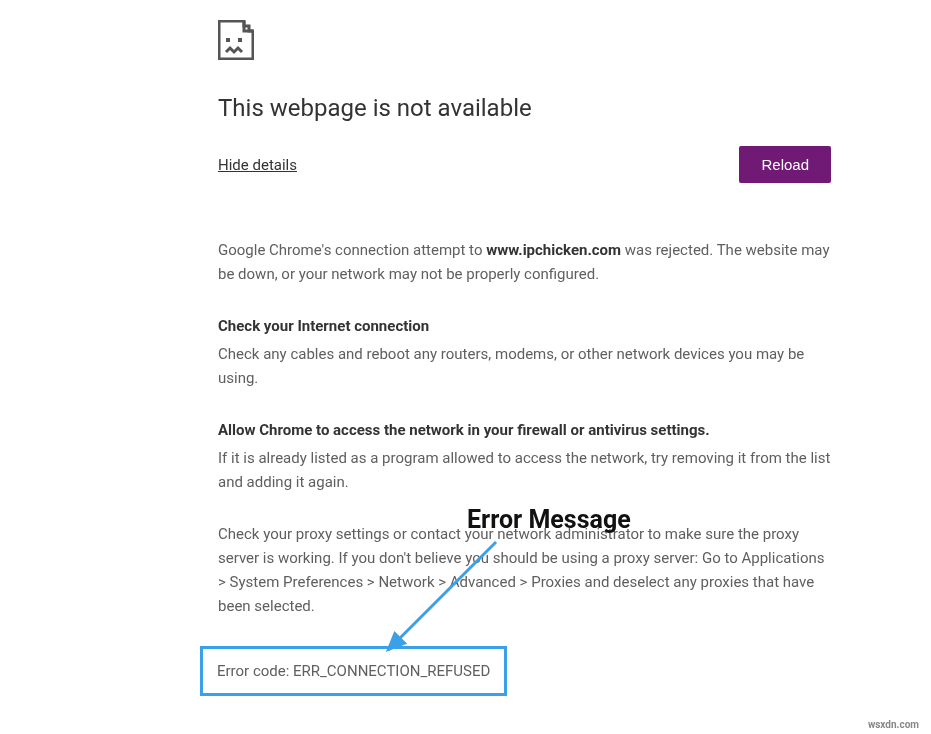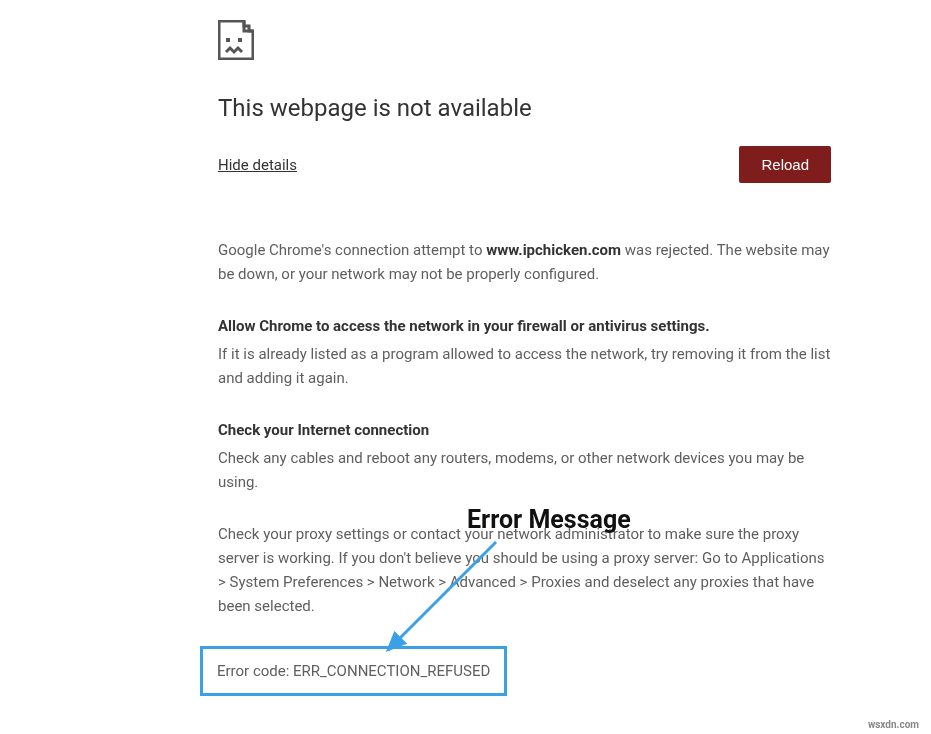--- a/index.html
+++ b/index.html
@@ -35,21 +35,21 @@
       align-items: center;
       margin-bottom: 55px;
     }
     .hide-details-link {
       color: #333;
       text-decoration: underline;
       font-size: 15px;
       cursor: pointer;
     }
     .reload-button {
-      background: #7f1d1d;
+      background: #701a75;
       color: #fff;
       border: none;
       padding: 10px 22px;
       font-size: 15px;
       cursor: pointer;
       border-radius: 2px;
     }
     .details-section {
       color: #5f5f5f;
       font-size: 15px;
@@ -136,27 +136,27 @@
     <button class="reload-button">Reload</button>
   </div>
 
   <div class="details-section">
 
     <p class="details-intro">
       <span>Google Chrome's connection attempt to </span><span class="hostname">www.ipchicken.com</span><span> was rejected. The website may be down, or your network may not be properly configured.</span>
     </p>
 
     <div class="suggestion-block">
-      <div class="suggestion-heading">Allow Chrome to access the network in your firewall or antivirus settings.</div>
-      <div class="suggestion-text">If it is already listed as a program allowed to access the network, try removing it from the list and adding it again.</div>
+      <div class="suggestion-heading">Check your Internet connection</div>
+      <div class="suggestion-text">Check any cables and reboot any routers, modems, or other network devices you may be using.</div>
     </div>
 
     <div class="suggestion-block">
-      <div class="suggestion-heading">Check your Internet connection</div>
-      <div class="suggestion-text">Check any cables and reboot any routers, modems, or other network devices you may be using.</div>
+      <div class="suggestion-heading">Allow Chrome to access the network in your firewall or antivirus settings.</div>
+      <div class="suggestion-text">If it is already listed as a program allowed to access the network, try removing it from the list and adding it again.</div>
     </div>
 
     <div class="suggestion-block">
       <div class="suggestion-text">Check your proxy settings or contact your network administrator to make sure the proxy server is working. If you don't believe you should be using a proxy server: Go to Applications &gt; System Preferences &gt; Network &gt; Advanced &gt; Proxies and deselect any proxies that have been selected.</div>
     </div>
 
     <div class="highlight-box">
       <span class="error-code-row">
         <span class="error-code-label">Error code: </span><span class="error-code-value">ERR_CONNECTION_REFUSED</span>
       </span>

